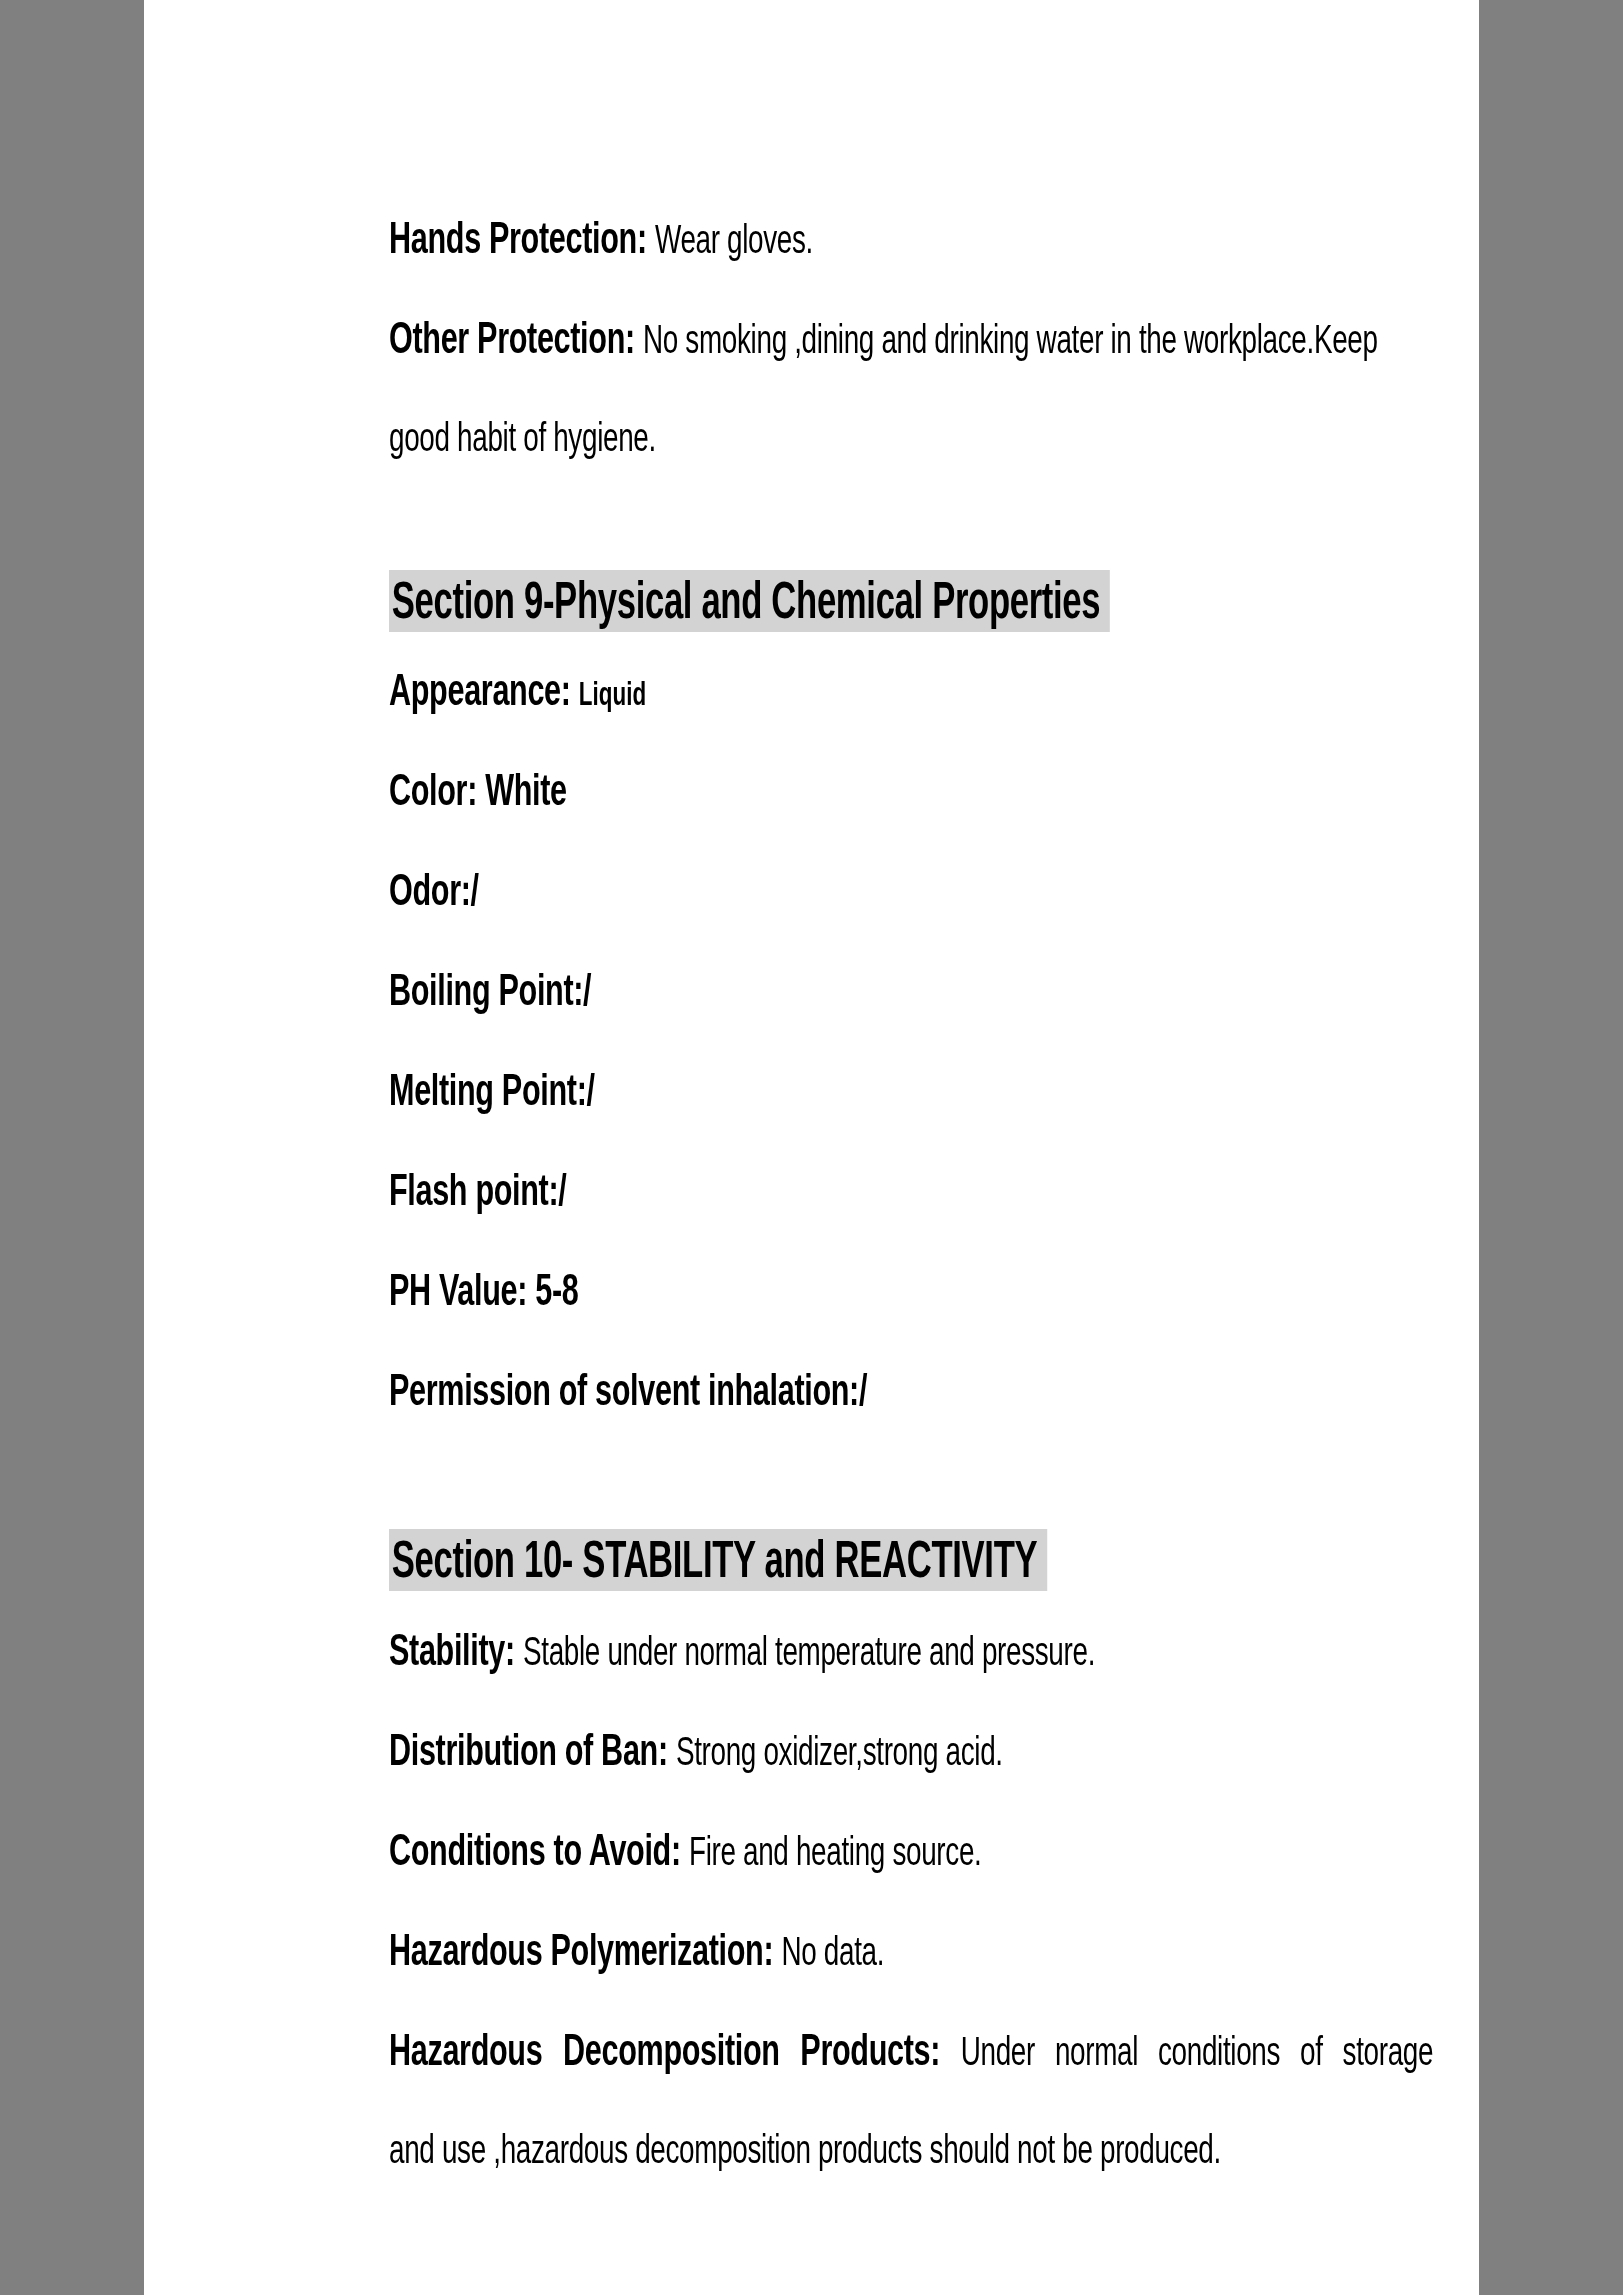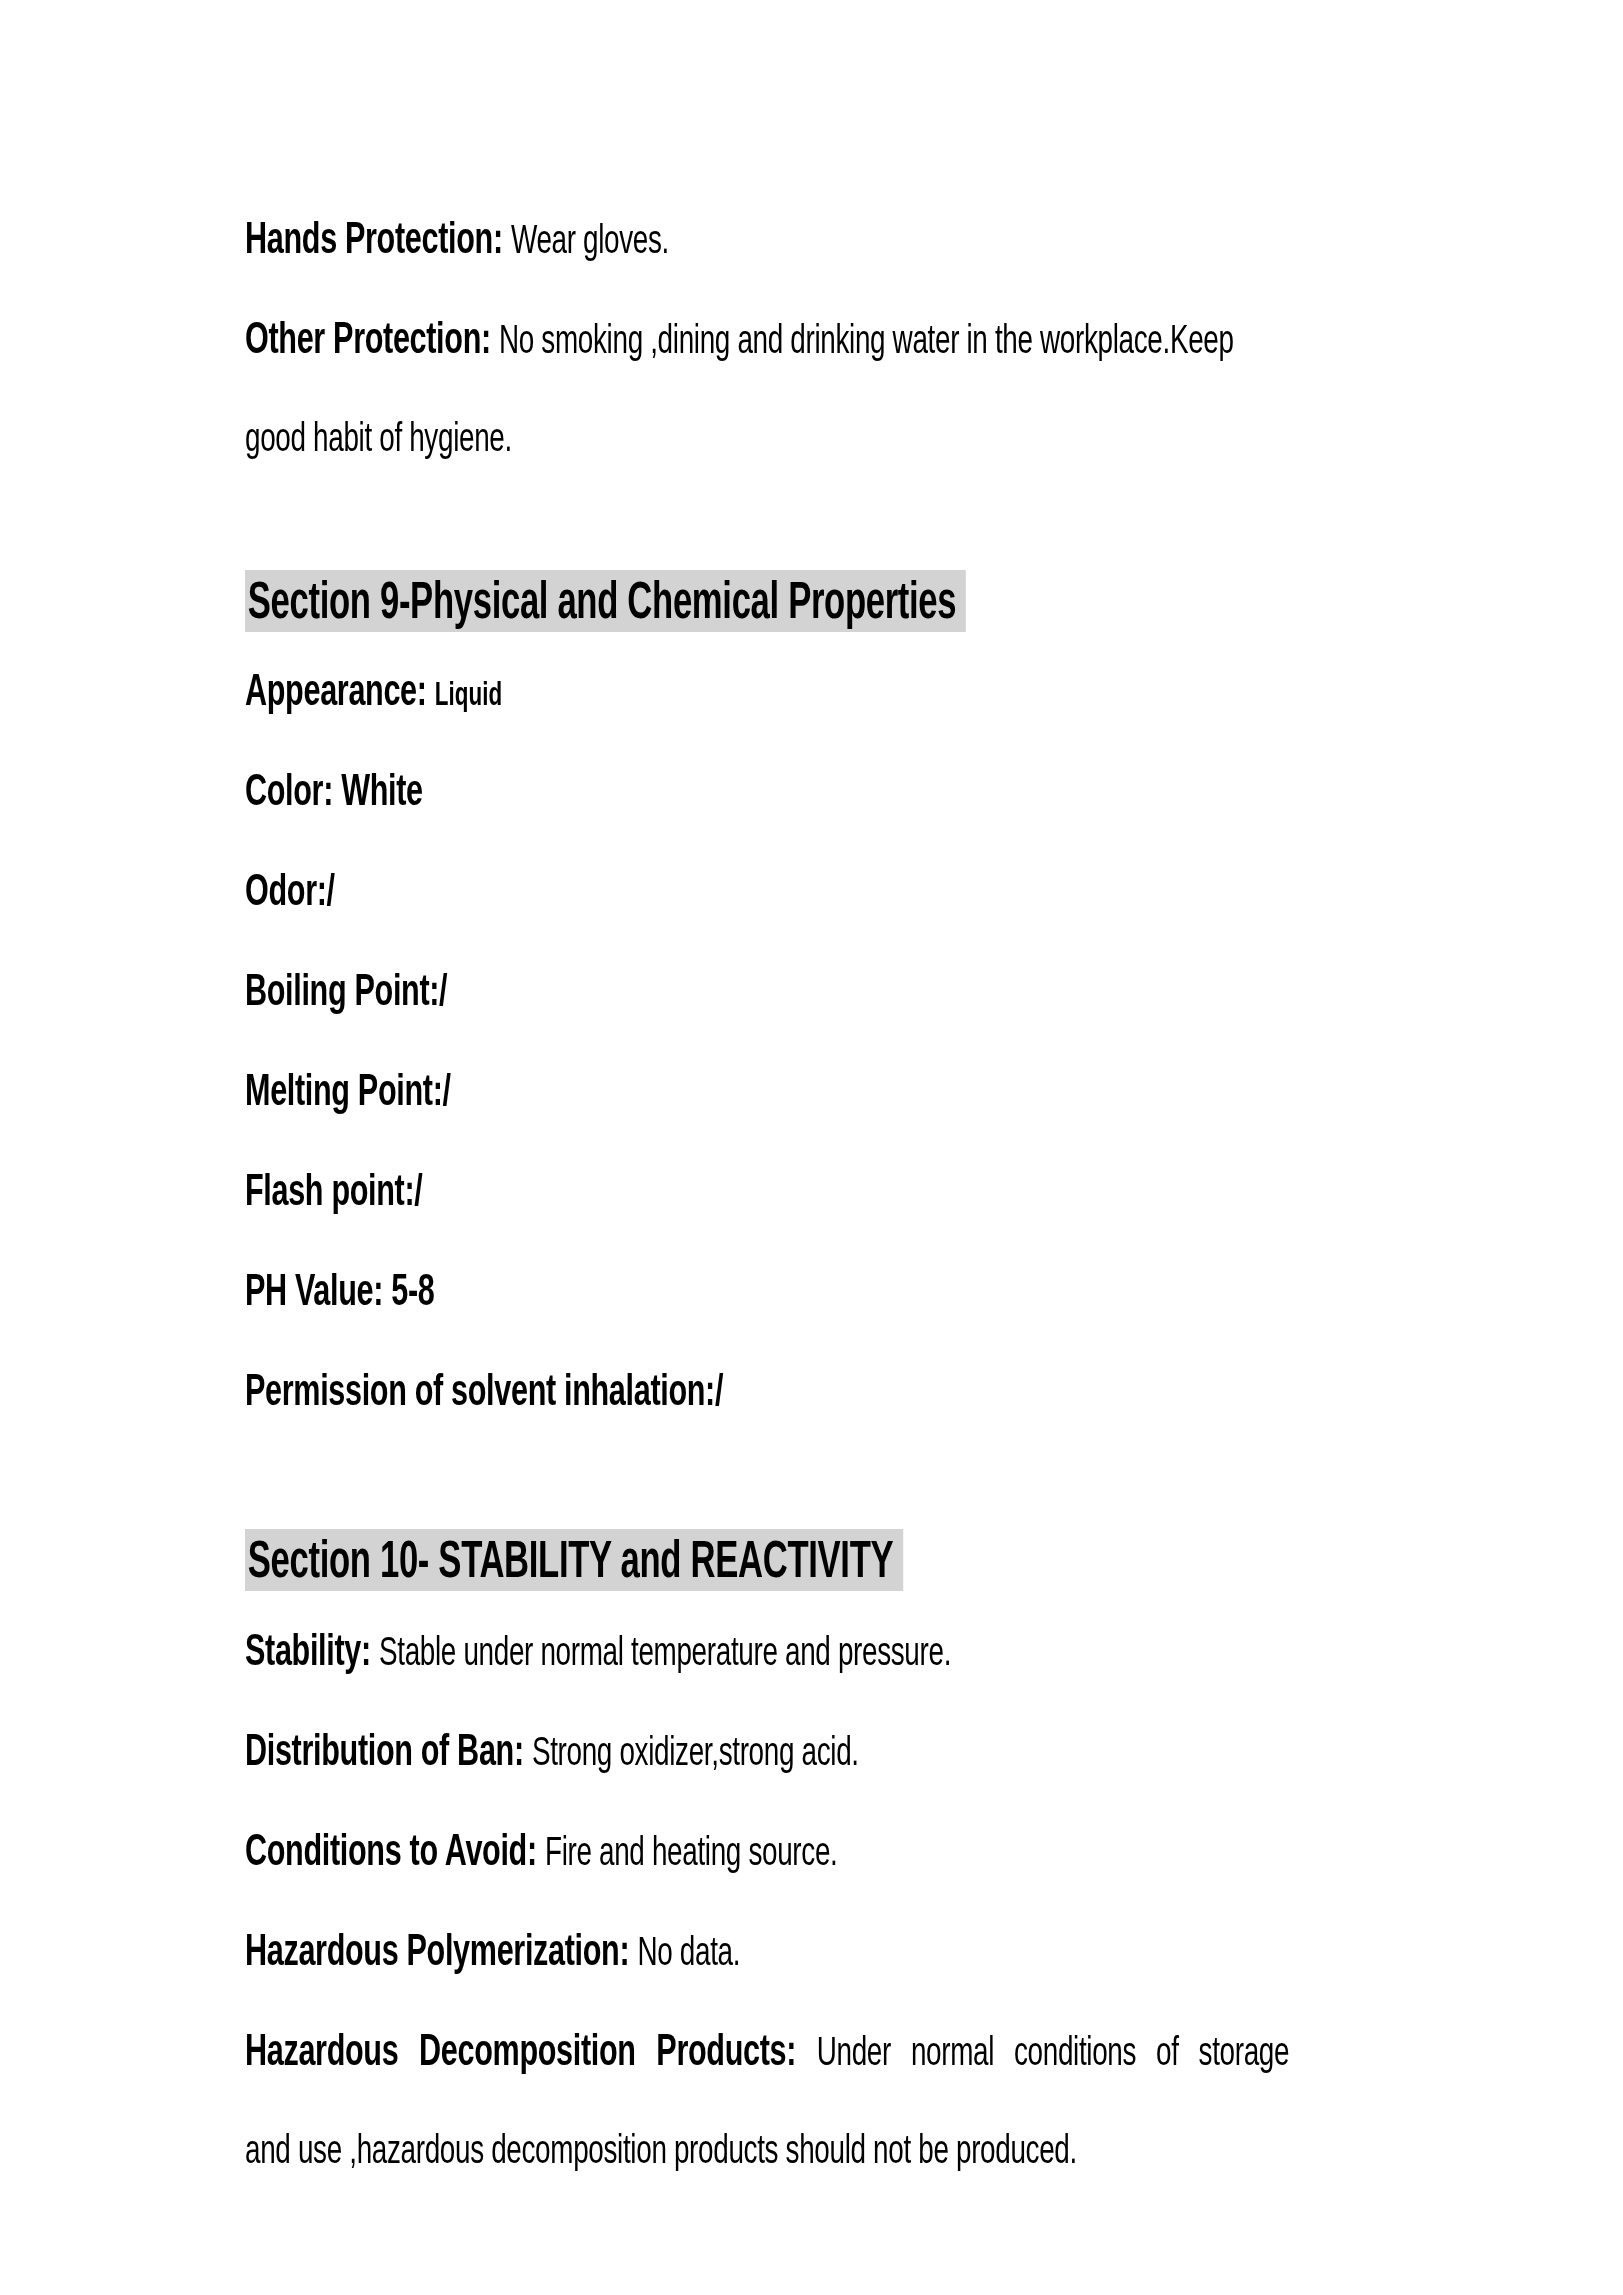--- a/index.html
+++ b/index.html
@@ -1,18 +1,18 @@
 <!DOCTYPE html>
 <html style="font-size:8.2px"><head>
 <meta charset="utf-8">
 <style>
   html, body { margin: 0; padding: 0; background: #808080; }
   .page {
     position: relative;
-    width: 1623px;
+    width: 1335px;
     height: 2295px;
     margin: 0 auto;
     background: #ffffff;
     overflow: hidden;
     font-family: "Liberation Sans", sans-serif;
     color: #000000;
   }
   .content {
     position: absolute;
     left: 245px;

